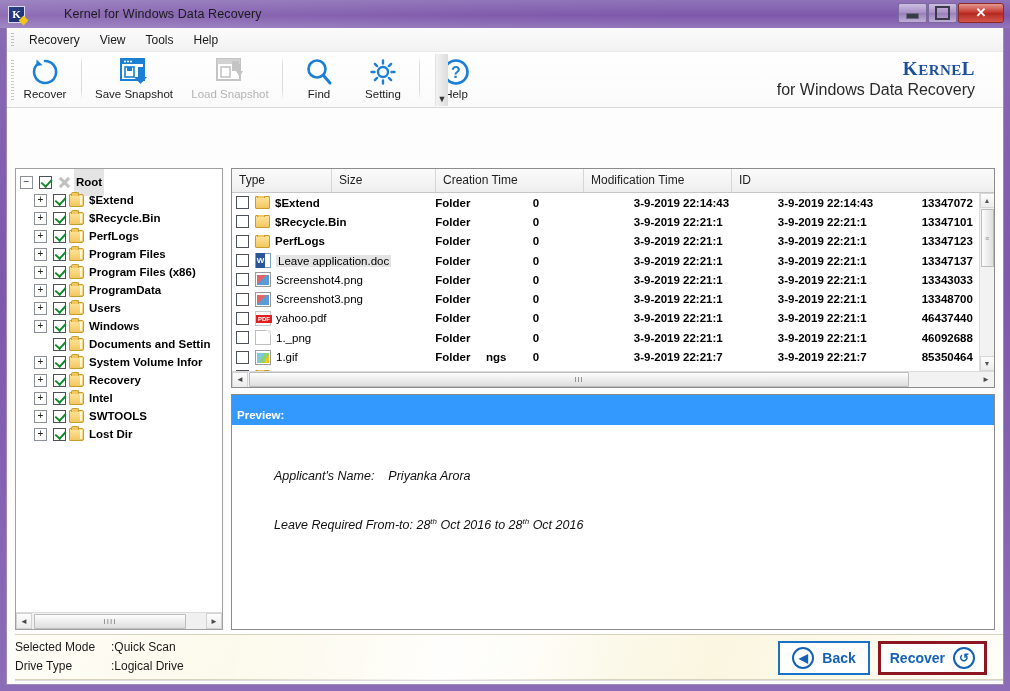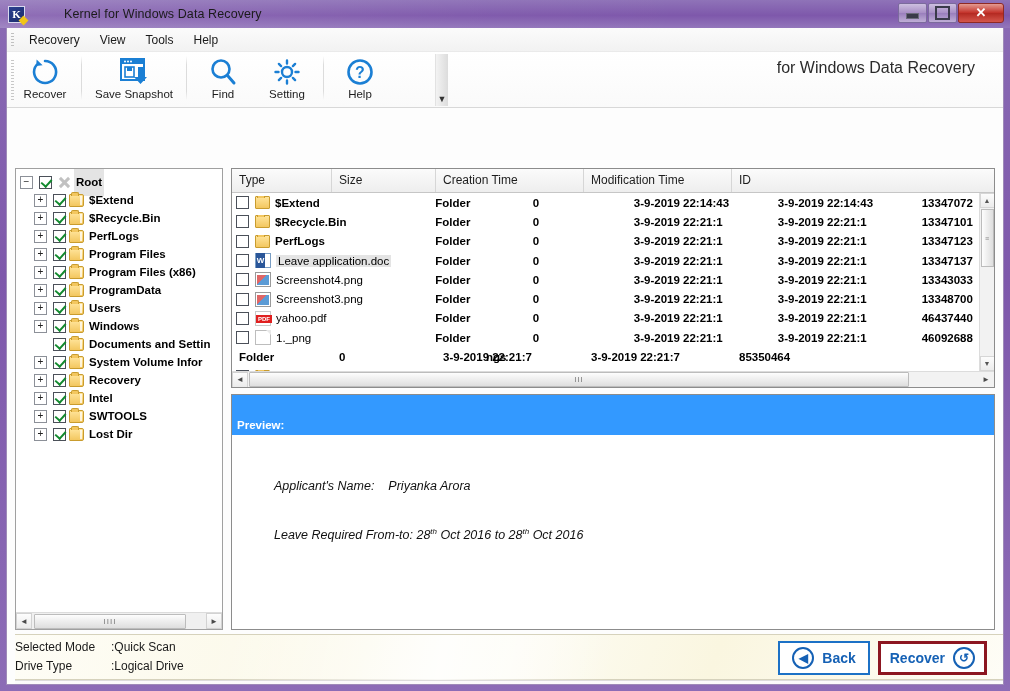--- a/index.html
+++ b/index.html
@@ -274,21 +274,21 @@
     position:absolute; left:0; right:0; bottom:0; height:16px; background:#f2f2f2;
     border-top:1px solid #dcdcdc; display:flex; align-items:center;
   }
 
   
   #preview {
     flex: 1; margin-top: 6px; border: 1px solid #8c8c8c; background: #fff;
     display: flex; flex-direction: column; overflow: hidden;
   }
   #preview-head {
-    height: 40px; background: #3399ff; color: #fff; font-size: 11.5px; font-weight: bold;
+    height: 30px; background: #3399ff; color: #fff; font-size: 11.5px; font-weight: bold;
     display: flex; align-items: flex-end; padding: 0 0 4px 5px;
   }
   #preview-body { flex:1; position: relative; background:#fff; padding: 44px 0 0 42px; font-style: italic; }
   .pv-line { font-size: 12.5px; color:#111; margin-bottom: 34px; font-family: "Liberation Sans", sans-serif; }
   .pv-line .lbl { display:inline-block; }
   .pv-line .val { margin-left: 14px; }
   sup { font-size: 8px; vertical-align: super; }
 
   
   #bottom {
@@ -376,20 +376,31 @@
               <circle cx="10" cy="4.5" r="1" fill="#fff"></circle>
               <circle cx="13" cy="4.5" r="1" fill="#fff"></circle>
             <rect x="7" y="10" width="9" height="10" fill="#fff" stroke="#1b7fd4" stroke-width="1.6"></rect>
             <rect x="9" y="10" width="5" height="4" fill="#1b7fd4"></rect>
             <path d="M20 10 L20 20 L16 20 L22.5 27 L29 20 L25 20 L25 10 Z" fill="#1b7fd4"></path>
           </svg>
         </div>
         <span>Save Snapshot</span>
       </div>
 
+      <div class="tool-btn wide disabled">
+        <div class="tool-ico">
+          <svg width="32" height="30" viewBox="0 0 32 30">
+            <rect x="3" y="2" width="23" height="21" fill="#fff" stroke="#c4c4c4" stroke-width="2"></rect>
+            <rect x="3" y="2" width="23" height="5" fill="#d2d2d2"></rect>
+            <rect x="7" y="10" width="9" height="10" fill="#fff" stroke="#c4c4c4" stroke-width="1.6"></rect>
+            <path d="M29 20 L29 10 L25 10 L21.5 4 L18 10 L22 10 L22 20 Z" fill="#c4c4c4" transform="rotate(180 23.5 12)"></path>
+          </svg>
+        </div>
+        <span>Load Snapshot</span>
+      </div>
 
       <div class="tool-sep"></div>
 
       <div class="tool-btn">
         <div class="tool-ico">
           <svg width="30" height="30" viewBox="0 0 30 30">
             <circle cx="13" cy="12" r="8.5" fill="none" stroke="#1b7fd4" stroke-width="2.6"></circle>
             <line x1="19.5" y1="18.5" x2="26" y2="26" stroke="#1b7fd4" stroke-width="3" stroke-linecap="round"></line>
           </svg>
         </div>
@@ -416,20 +427,21 @@
             <circle cx="15" cy="15" r="11.5" fill="none" stroke="#1b7fd4" stroke-width="2.6"></circle>
             <text x="15" y="21" font-size="16" font-weight="bold" fill="#1b7fd4" text-anchor="middle" font-family="Liberation Sans, sans-serif">?</text>
           </svg>
         </div>
         <span>Help</span>
       </div>
 
       <div id="tool-overflow">▼</div>
 
       <div id="brand">
+        <div class="b1"><span>K</span><span class="sm">ERNE</span><span>L</span></div>
         <div class="b2">for Windows Data Recovery</div>
       </div>
     </div>
 
 
     <div id="main">
 
       <div id="tree-panel">
         <div id="tree-scroll">
           <div class="tnode">
@@ -657,20 +669,25 @@
                 <span>1._png</span>
               </div>
               <div class="td" style="width:100px">Folder</div>
               <div class="td" style="width:104px">0</div>
               <div class="td" style="width:148px">3-9-2019 22:21:1</div>
               <div class="td" style="width:148px">3-9-2019 22:21:1</div>
               <div class="td" style="width:66px">46092688</div>
             </div>
 
             <div class="lv-row" style="position:relative">
+              <div class="td name plain" style="width:202px">
+                <div class="lv-cbx"></div>
+                <div class="fico gif"></div>
+                <span>1.gif</span>
+              </div>
               <span class="ghost">ngs</span>
               <div class="td" style="width:100px">Folder</div>
               <div class="td" style="width:104px">0</div>
               <div class="td" style="width:148px">3-9-2019 22:21:7</div>
               <div class="td" style="width:148px">3-9-2019 22:21:7</div>
               <div class="td" style="width:66px">85350464</div>
             </div>
 
             <div class="lv-row">
               <div class="td name" style="width:202px">

